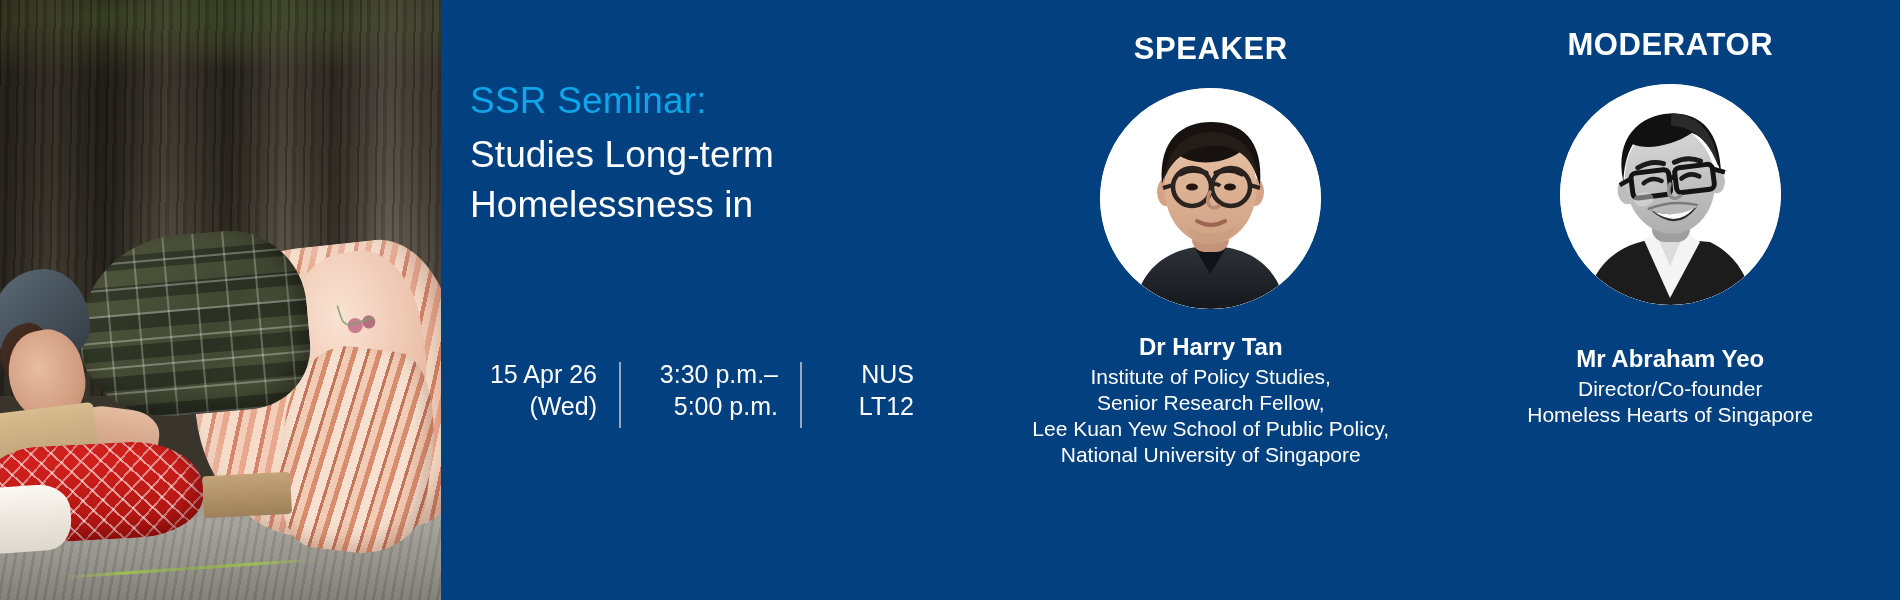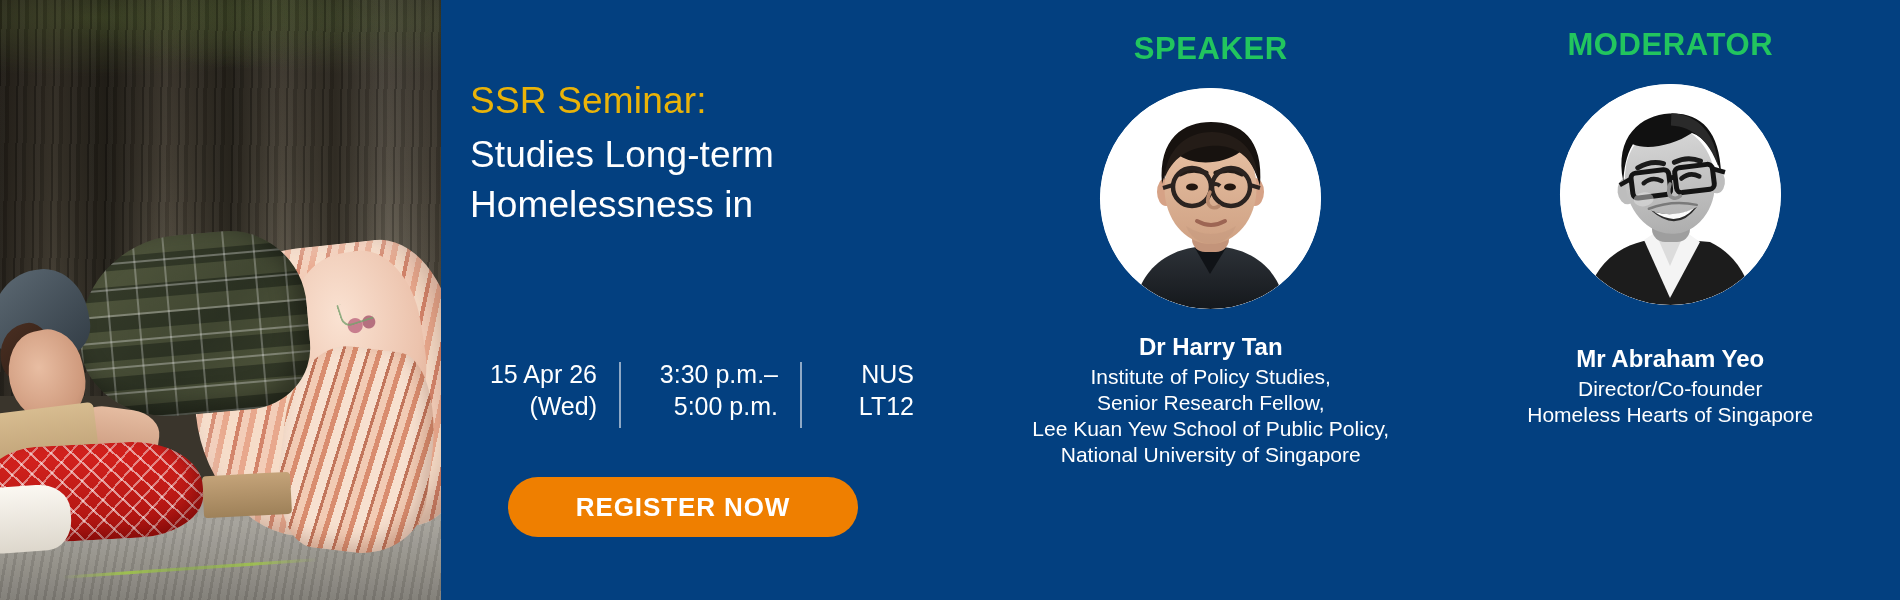--- a/index.html
+++ b/index.html
@@ -161,21 +161,21 @@
 
   
   .content { position:relative; flex:1 1 auto; height:600px; }
 
   
   .info-col {
     position:absolute; left:29px; top:0; width:520px; height:600px;
   }
   .eyebrow{
     position:absolute; left:0; top:82px;
-    font-size:37px; line-height:1; color:#eab308; font-weight:400;
+    font-size:37px; line-height:1; color:#0ea5e9; font-weight:400;
     letter-spacing:.2px; white-space:nowrap;
   }
   .headline{
     position:absolute; left:0; top:130px;
     font-size:37px; line-height:50px; color:#ffffff; font-weight:400;
     letter-spacing:.1px;
   }
   .headline div{ white-space:nowrap; }
 
   .meta-row{
@@ -210,21 +210,21 @@
   .people{
     position:absolute; left:540px; top:0; right:0; height:600px;
     display:flex;
   }
   .person{
     position:relative; width:50%; height:100%;
     display:flex; flex-direction:column; align-items:center;
   }
   .role-label{
     margin-top:33px;
-    font-size:31px; font-weight:bold; color:#22c55e;
+    font-size:31px; font-weight:bold; color:#ffffff;
     letter-spacing:.6px; line-height:1;
   }
   .avatar{
     margin-top:24px;
     width:221px; height:221px; border-radius:50%;
     background:#ffffff; overflow:hidden; position:relative;
     flex:0 0 221px;
   }
   .avatar svg{ display:block; width:221px; height:221px; }
   .person-name{
@@ -289,21 +289,20 @@
           <div>3:30 p.m.–</div>
           <div>5:00 p.m.</div>
         </div>
         <div class="meta-divider"></div>
         <div class="meta-cell venue">
           <div>NUS</div>
           <div>LT12</div>
         </div>
       </div>
 
-      <button class="register-btn">REGISTER NOW</button>
     </div>
 
     <div class="people">
 
       <div class="person speaker">
         <div class="role-label">SPEAKER</div>
 
         <div class="avatar" aria-label="Headshot of a man with short dark hair, round glasses and a dark shirt">
           <svg viewBox="0 0 221 221">
             <defs>

